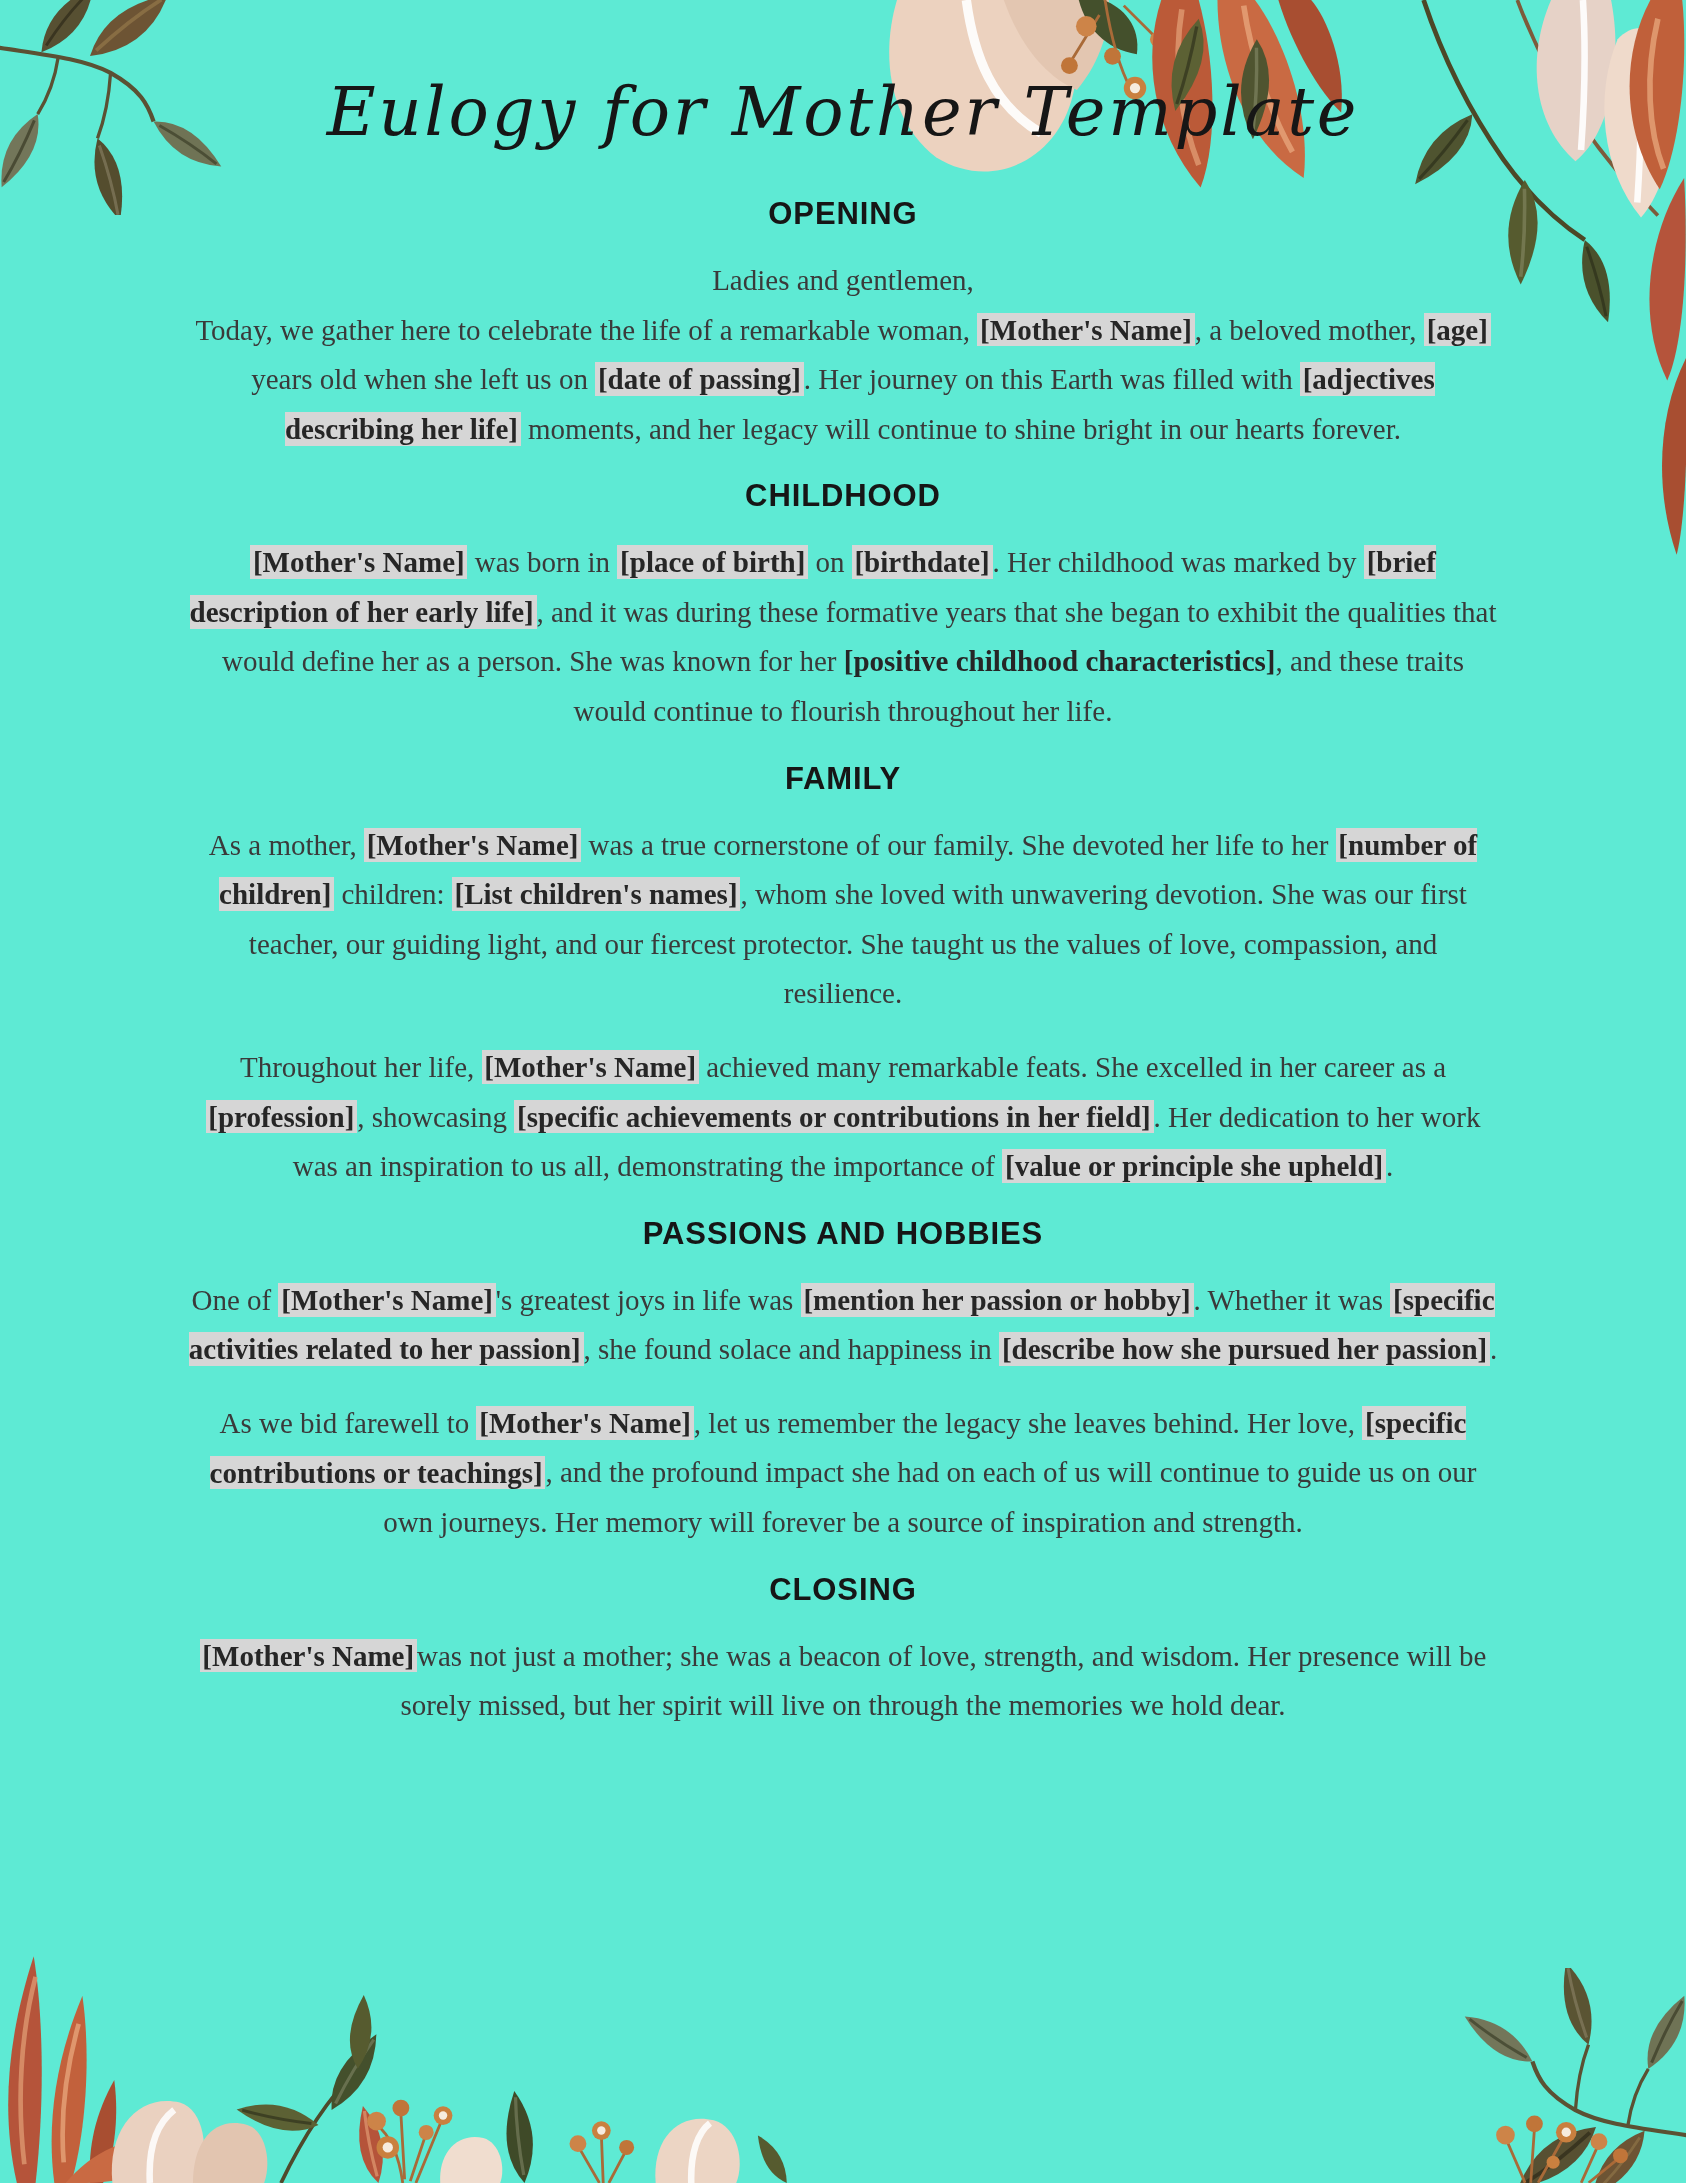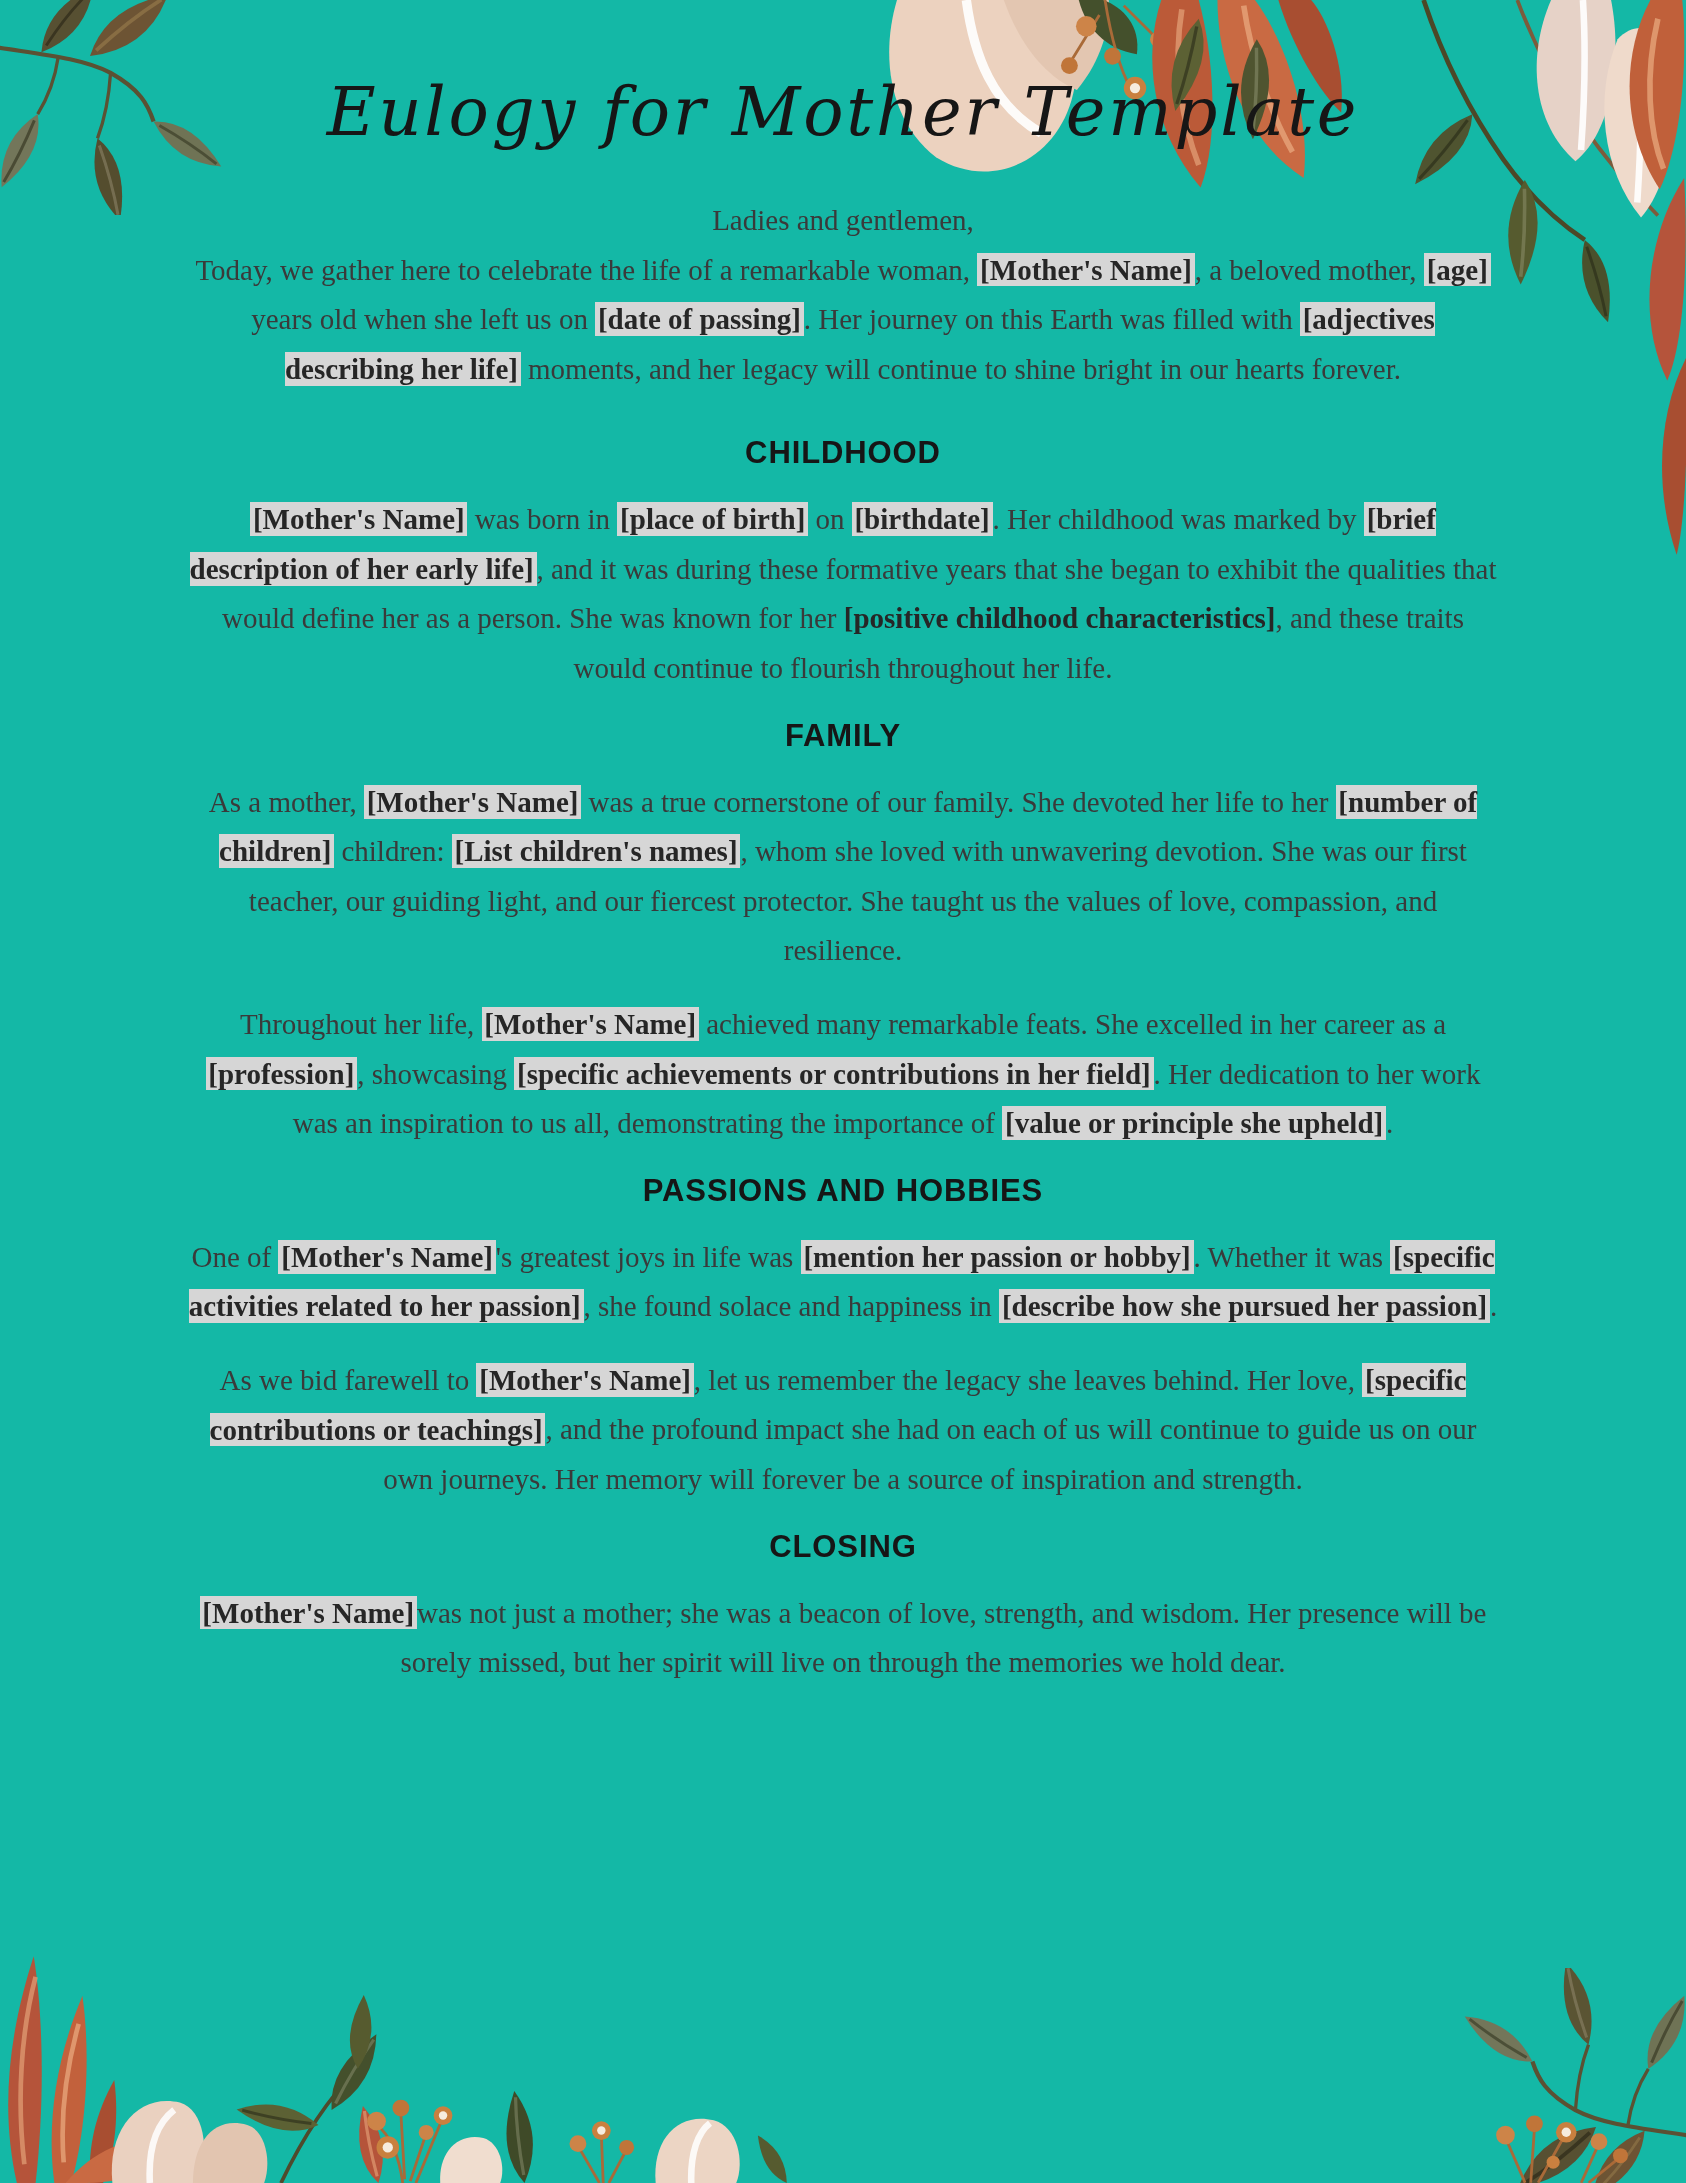--- a/index.html
+++ b/index.html
@@ -3,21 +3,21 @@
 <meta charset="utf-8">
 <style>
   * { margin:0; padding:0; box-sizing:border-box; }
   html,body { background:#ffffff; }
   body { font-family:"Liberation Sans", sans-serif; }
 
   .page {
     position:relative;
     width:1686px; height:2183px;
     margin:0 auto;
-    background:#14b8a6;
+    background:#5eead4;
     overflow:hidden;
   }
 
   .floral { position:absolute; z-index:1; pointer-events:none; }
   .floral.tl { left:0; top:0; width:281px; height:215px; }
   .floral.tr { right:0; top:0; width:1087px; height:581px; }
   .floral.bl { left:0; bottom:0; width:843px; height:281px; }
   .floral.br-branch { right:0; bottom:0; width:281px; height:215px; transform:scale(-1,-1); }
   .floral.br-berries { left:1469px; top:2104px; width:187px; height:79px; }
 
@@ -244,20 +244,21 @@
     <circle cx="104" cy="30" r="11" fill="#c9803f"></circle>
       <circle cx="104" cy="30" r="5" fill="#f6ecdf"></circle>
     <circle cx="139" cy="40" r="9" fill="#cd8448"></circle>
     <circle cx="162" cy="55" r="8" fill="#c07539"></circle>
     <circle cx="90" cy="62" r="7" fill="#c9803f"></circle>
   </svg>
 
   <div class="content">
     <h1 class="title">Eulogy for Mother Template</h1>
     <div id="sections">
+        <h2 class="section-heading">OPENING</h2>
         <p class="para"><span>Ladies and gentlemen,</span><br><span>Today, we gather here to celebrate the life of a remarkable woman, </span><span class="hl">[Mother's Name]</span><span>, a beloved mother, </span><span class="hl">[age]</span><span> years old when she left us on </span><span class="hl">[date of passing]</span><span>. Her journey on this Earth was filled with </span><span class="hl">[adjectives describing her life]</span><span> moments, and her legacy will continue to shine bright in our hearts forever.</span></p>
         <h2 class="section-heading">CHILDHOOD</h2>
         <p class="para"><span class="hl">[Mother's Name]</span><span> was born in </span><span class="hl">[place of birth]</span><span> on </span><span class="hl">[birthdate]</span><span>. Her childhood was marked by </span><span class="hl">[brief description of her early life]</span><span>, and it was during these formative years that she began to exhibit the qualities that would define her as a person. She was known for her </span><span class="b">[positive childhood characteristics]</span><span>, and these traits would continue to flourish throughout her life.</span></p>
         <h2 class="section-heading">FAMILY</h2>
         <p class="para"><span>As a mother, </span><span class="hl">[Mother's Name]</span><span> was a true cornerstone of our family. She devoted her life to her </span><span class="hl">[number of children]</span><span> children: </span><span class="hl">[List children's names]</span><span>, whom she loved with unwavering devotion. She was our first teacher, our guiding light, and our fiercest protector. She taught us the values of love, compassion, and resilience.</span></p>
         <p class="para"><span>Throughout her life, </span><span class="hl">[Mother's Name]</span><span> achieved many remarkable feats. She excelled in her career as a </span><span class="hl">[profession]</span><span>, showcasing </span><span class="hl">[specific achievements or contributions in her field]</span><span>. Her dedication to her work was an inspiration to us all, demonstrating the importance of </span><span class="hl">[value or principle she upheld]</span><span>.</span></p>
         <h2 class="section-heading">PASSIONS AND HOBBIES</h2>
         <p class="para"><span>One of </span><span class="hl">[Mother's Name]</span><span>'s greatest joys in life was </span><span class="hl">[mention her passion or hobby]</span><span>. Whether it was </span><span class="hl">[specific activities related to her passion]</span><span>, she found solace and happiness in </span><span class="hl">[describe how she pursued her passion]</span><span>.</span></p>
         <p class="para"><span>As we bid farewell to </span><span class="hl">[Mother's Name]</span><span>, let us remember the legacy she leaves behind. Her love, </span><span class="hl">[specific contributions or teachings]</span><span>, and the profound impact she had on each of us will continue to guide us on our own journeys. Her memory will forever be a source of inspiration and strength.</span></p>
         <h2 class="section-heading">CLOSING</h2>

